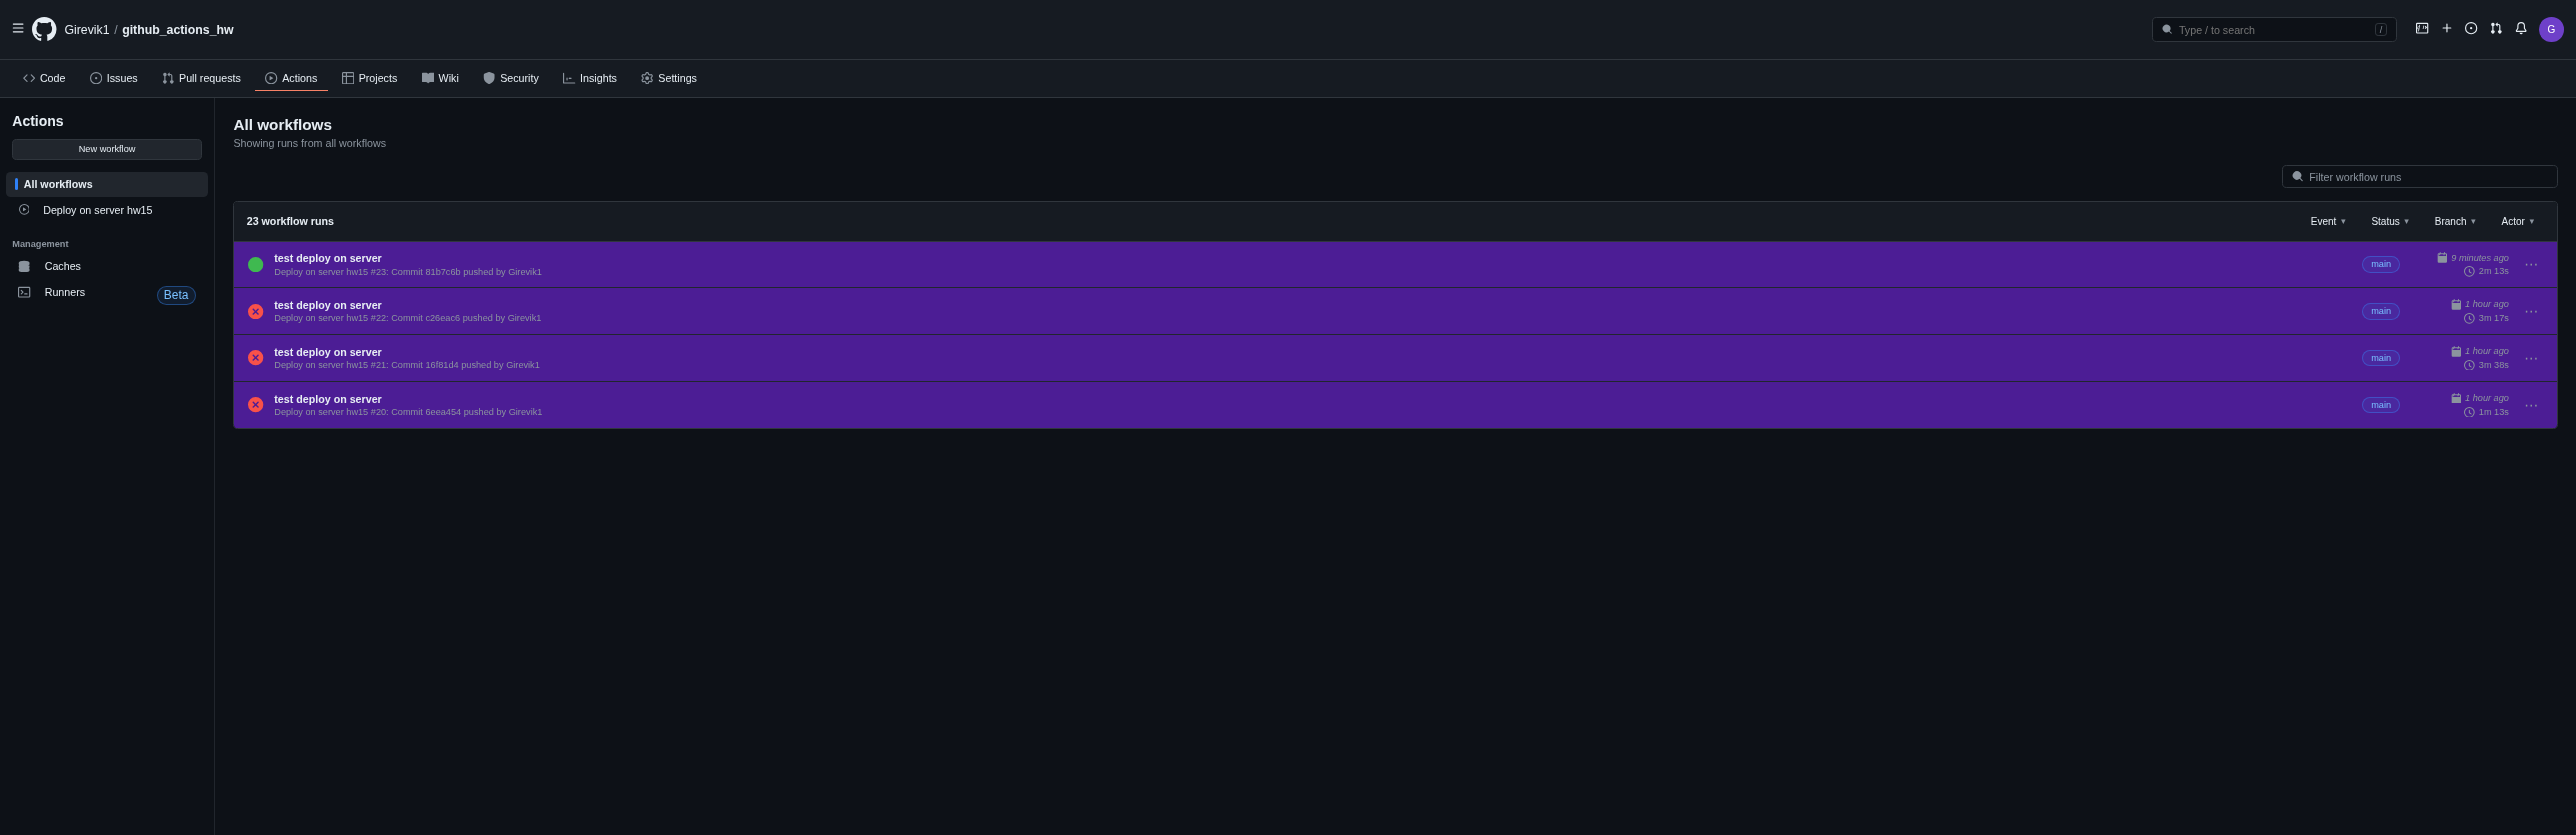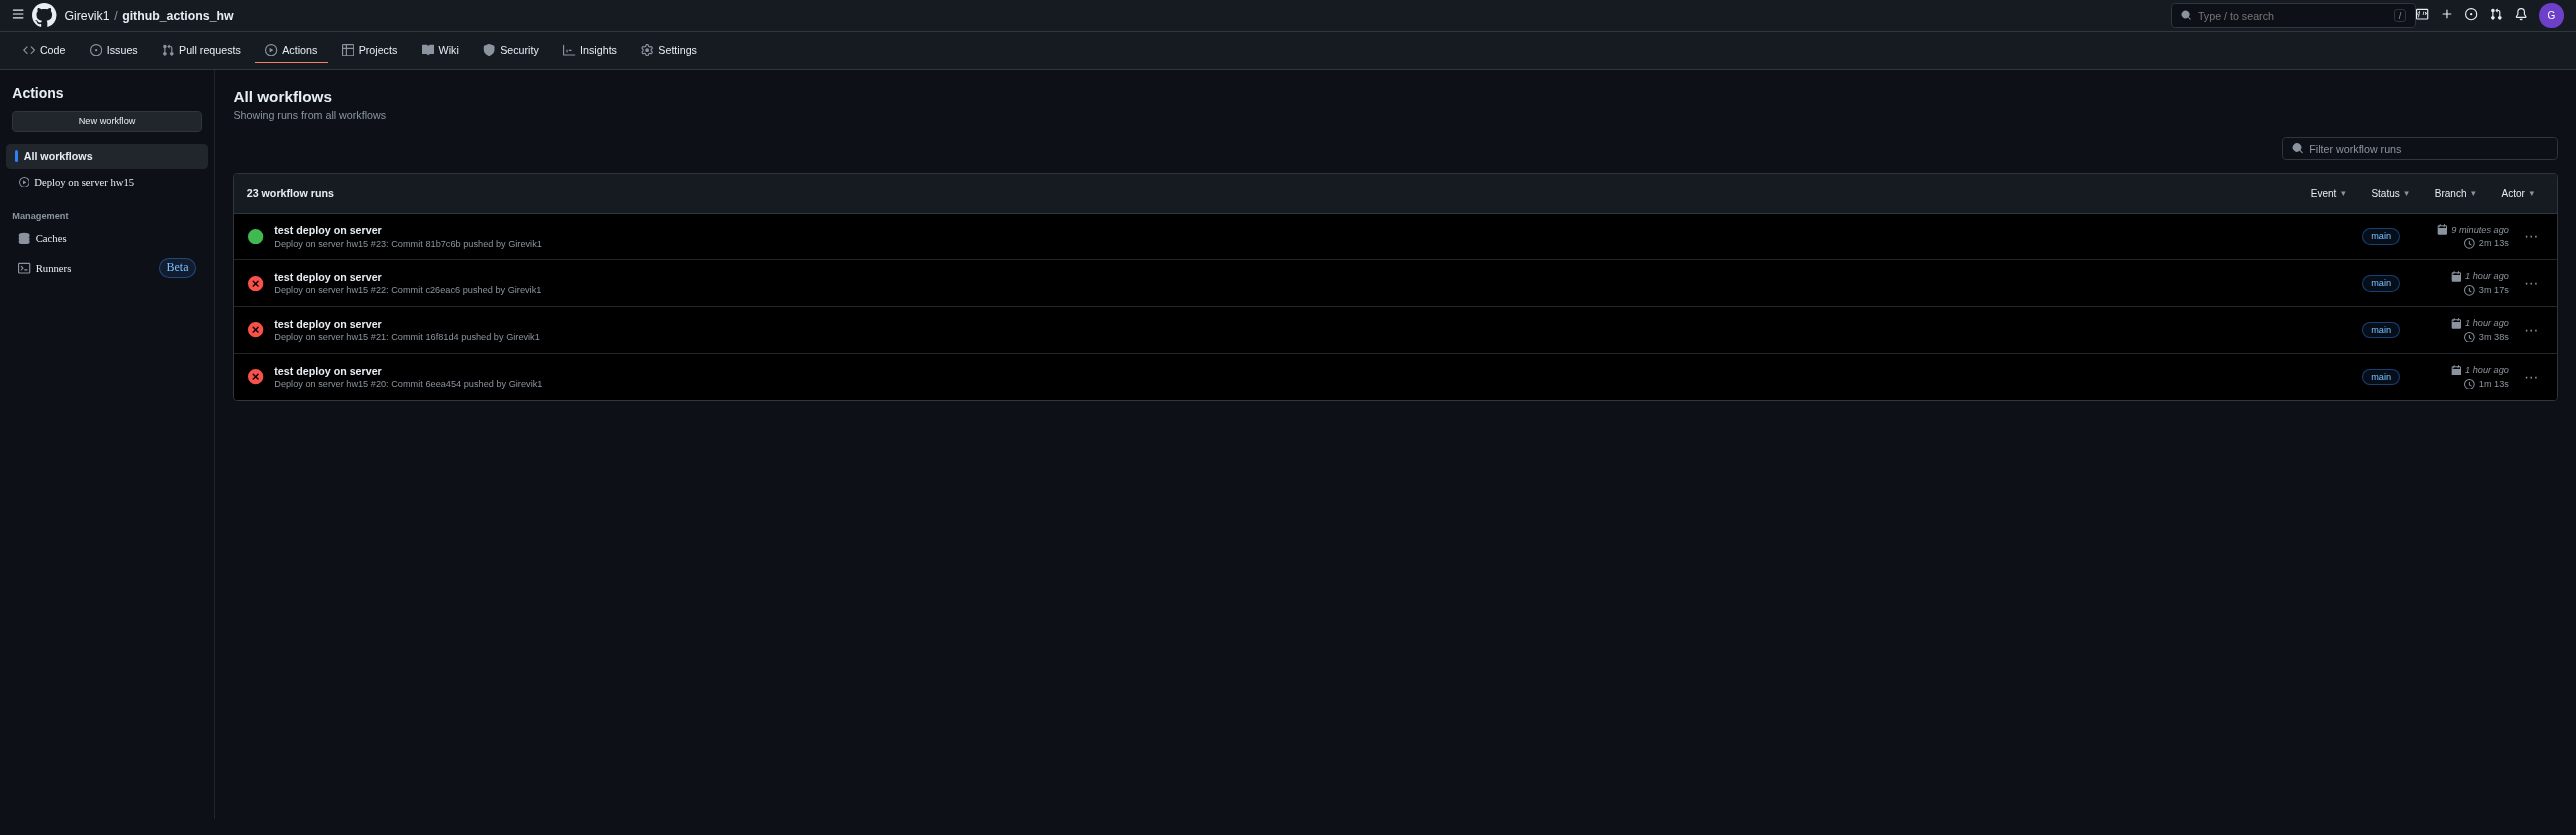--- a/index.html
+++ b/index.html
@@ -10,22 +10,22 @@
       font-size: 10.7px;
     }
 
     
     .top-nav {
       background: #161b22;
       border-bottom: 0.8px solid #30363d;
       display: flex;
       align-items: center;
       padding: 0 12.3px;
-      height: 32px;
-      gap: 0;
+      height: 60px;
+      gap: 19px;
     }
     .top-nav-left {
       display: flex;
       align-items: center;
       gap: 7.7px;
     }
     .hamburger-icon {
       color: #e6edf3;
       font-size: 15.3px;
       cursor: pointer;
@@ -187,30 +187,28 @@
     .sidebar-section-label {
       font-size: 9.2px;
       color: #8b949e;
       font-weight: 600;
       padding: 12.3px 12.3px 4.6px;
       text-transform: none;
     }
 
     .sidebar-sub-item {
       display: flex;
-      align-items: center;
-      gap: 5px;
+      gap: 14px;
       padding: 6.1px 12.3px;
       font-size: 10.7px;
       color: #e6edf3;
       cursor: pointer;
       border-radius: 4.6px;
       margin: 0 6.1px 1.5px;
       text-decoration: none;
-      font-family: Liberation Serif, serif;
     }
     .beta-badge {
       background: #388bfd1a;
       color: #79c0ff;
       border: 0.8px solid #388bfd66;
       border-radius: 15.3px;
       padding: 1.5px 6.1px;
       font-size: 12px;
       margin-left: auto;
     }
@@ -298,21 +296,21 @@
       cursor: pointer;
     }
     .filter-chevron { font-size: 7.7px; color: #8b949e; }
 
     
     .run-row {
       display: flex;
       align-items: center;
       padding: 10.7px 12.3px;
       border-bottom: 0.8px solid #21262d;
-      background: #000000;
+      background: #4c1d95;
       gap: 9.2px;
     }
     .run-row:last-child { border-bottom: none; }
 
     .run-status-icon {
       flex-shrink: 0;
       width: 18.4px;
       height: 18.4px;
       display: flex;
       align-items: center;

